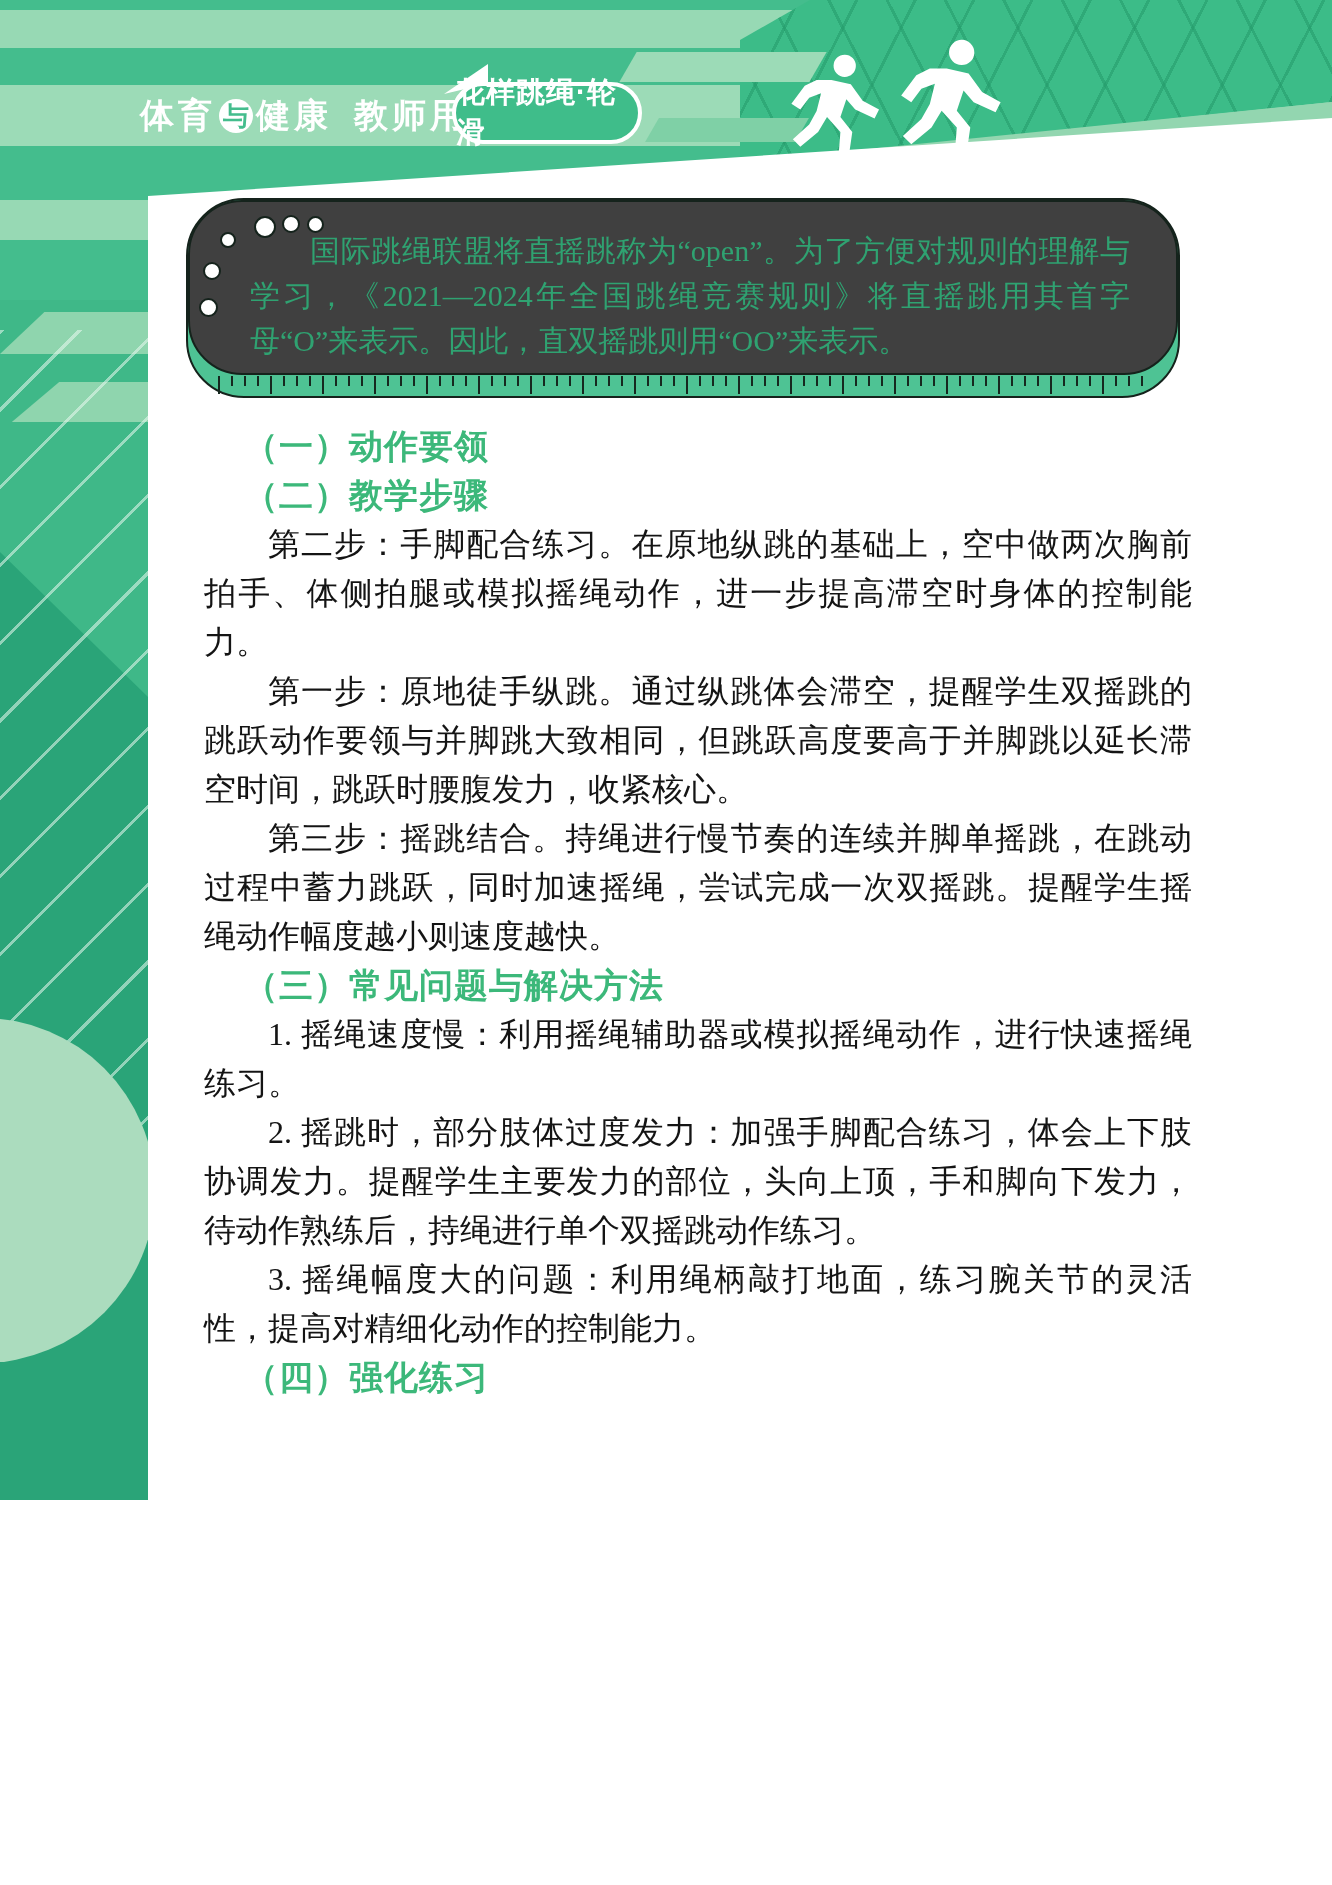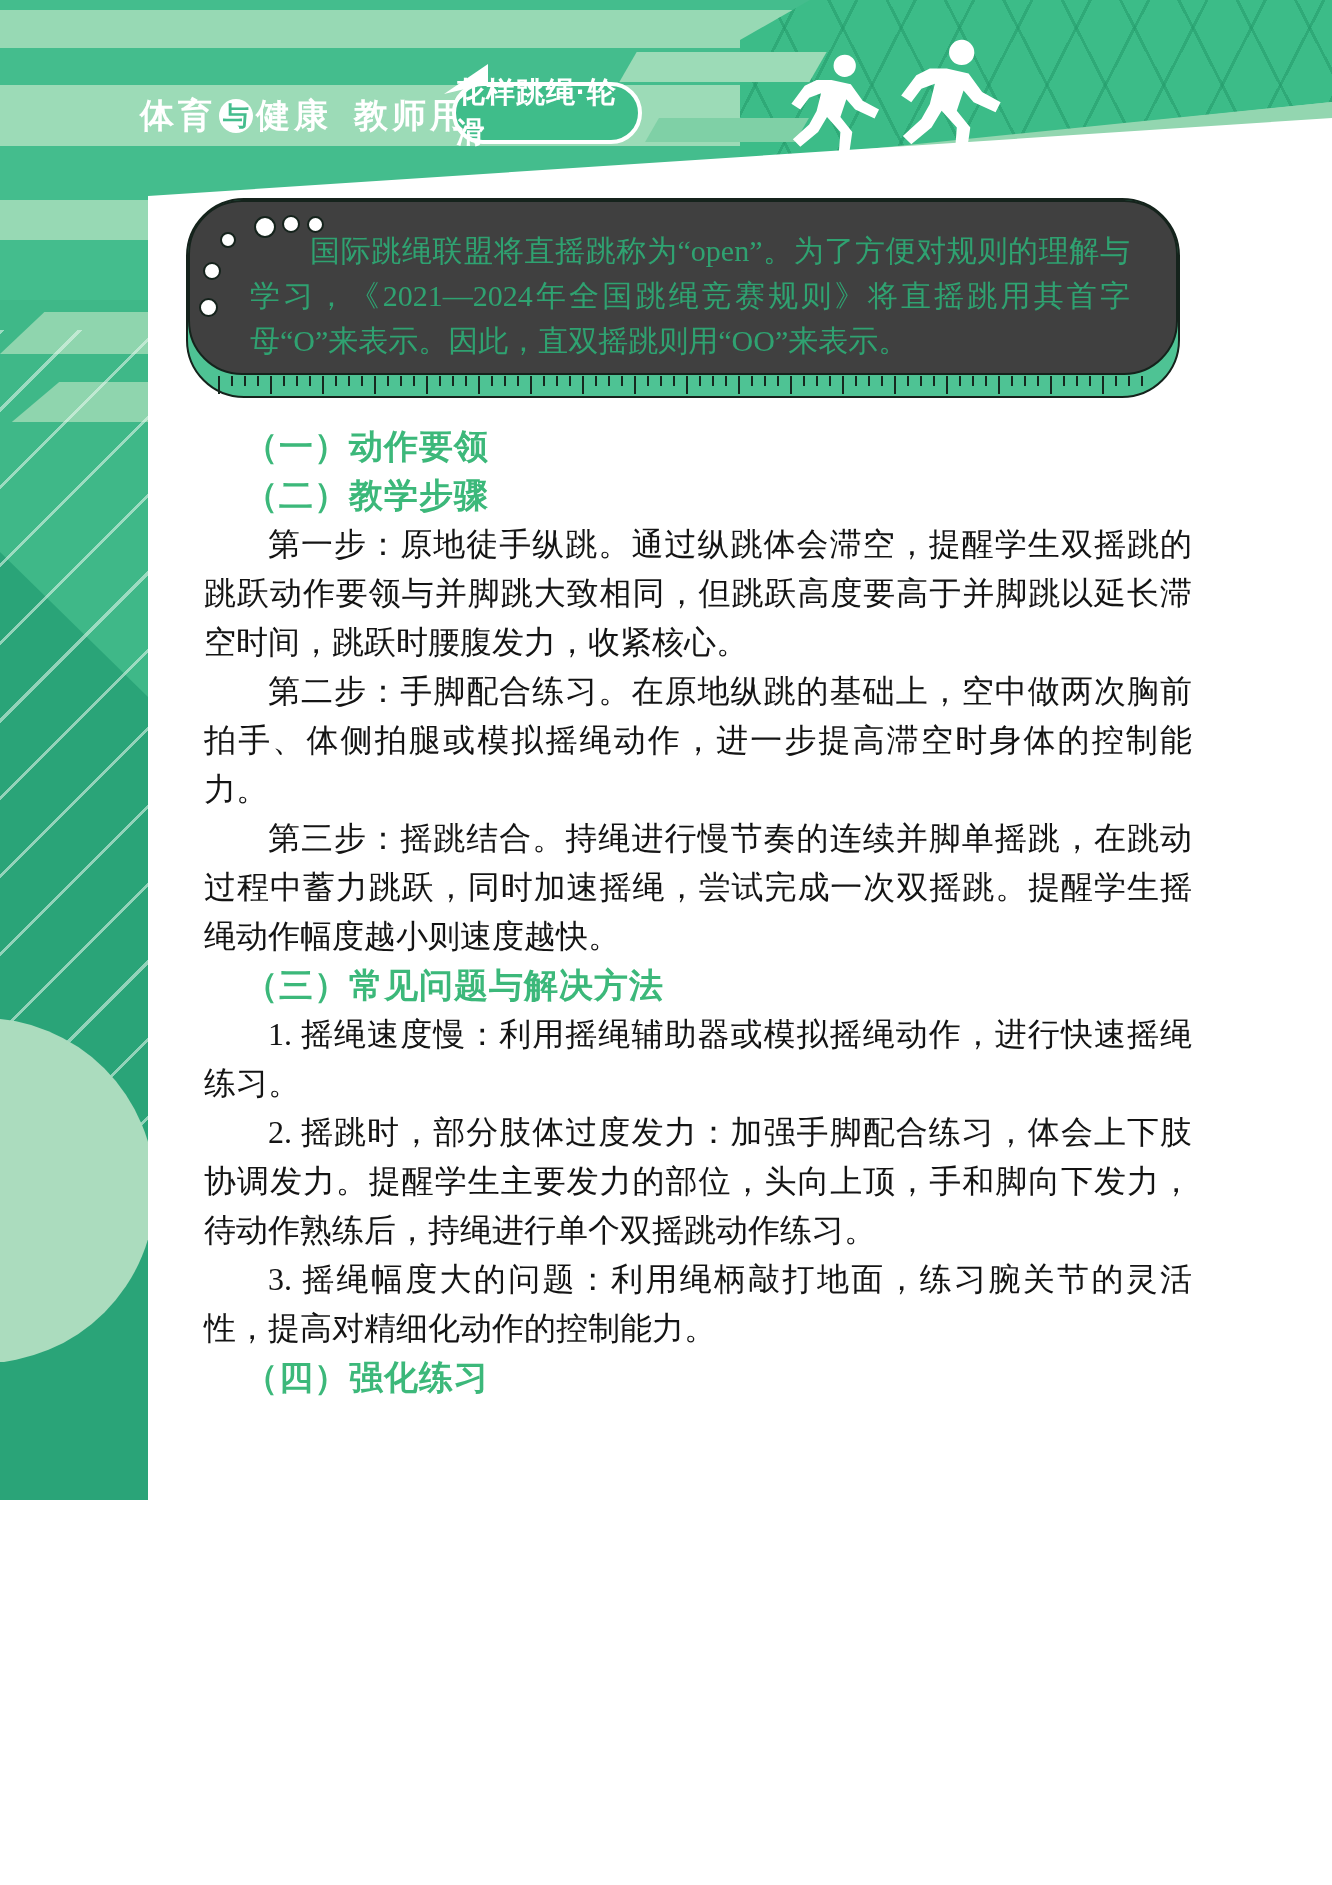--- a/index.html
+++ b/index.html
@@ -152,22 +152,22 @@
       <p class="callout-text">国际跳绳联盟将直摇跳称为“open”。为了方便对规则的理解与学习，《2021—2024年全国跳绳竞赛规则》将直摇跳用其首字母“O”来表示。因此，直双摇跳则用“OO”来表示。</p>
     </div>
     <div class="ruler"></div>
   </div>
 
   <div class="content">
 
     <h3 class="sec-heading">（一）动作要领</h3>
 
     <h3 class="sec-heading">（二）教学步骤</h3>
+    <p class="sec-para">第二步：手脚配合练习。在原地纵跳的基础上，空中做两次胸前拍手、体侧拍腿或模拟摇绳动作，进一步提高滞空时身体的控制能力。</p>
     <p class="sec-para">第一步：原地徒手纵跳。通过纵跳体会滞空，提醒学生双摇跳的跳跃动作要领与并脚跳大致相同，但跳跃高度要高于并脚跳以延长滞空时间，跳跃时腰腹发力，收紧核心。</p>
-    <p class="sec-para">第二步：手脚配合练习。在原地纵跳的基础上，空中做两次胸前拍手、体侧拍腿或模拟摇绳动作，进一步提高滞空时身体的控制能力。</p>
     <p class="sec-para">第三步：摇跳结合。持绳进行慢节奏的连续并脚单摇跳，在跳动过程中蓄力跳跃，同时加速摇绳，尝试完成一次双摇跳。提醒学生摇绳动作幅度越小则速度越快。</p>
 
     <h3 class="sec-heading">（三）常见问题与解决方法</h3>
     <p class="sec-para">1. 摇绳速度慢：利用摇绳辅助器或模拟摇绳动作，进行快速摇绳练习。</p>
     <p class="sec-para">2. 摇跳时，部分肢体过度发力：加强手脚配合练习，体会上下肢协调发力。提醒学生主要发力的部位，头向上顶，手和脚向下发力，待动作熟练后，持绳进行单个双摇跳动作练习。</p>
     <p class="sec-para">3. 摇绳幅度大的问题：利用绳柄敲打地面，练习腕关节的灵活性，提高对精细化动作的控制能力。</p>
 
     <h3 class="sec-heading">（四）强化练习</h3>
 
   </div>

